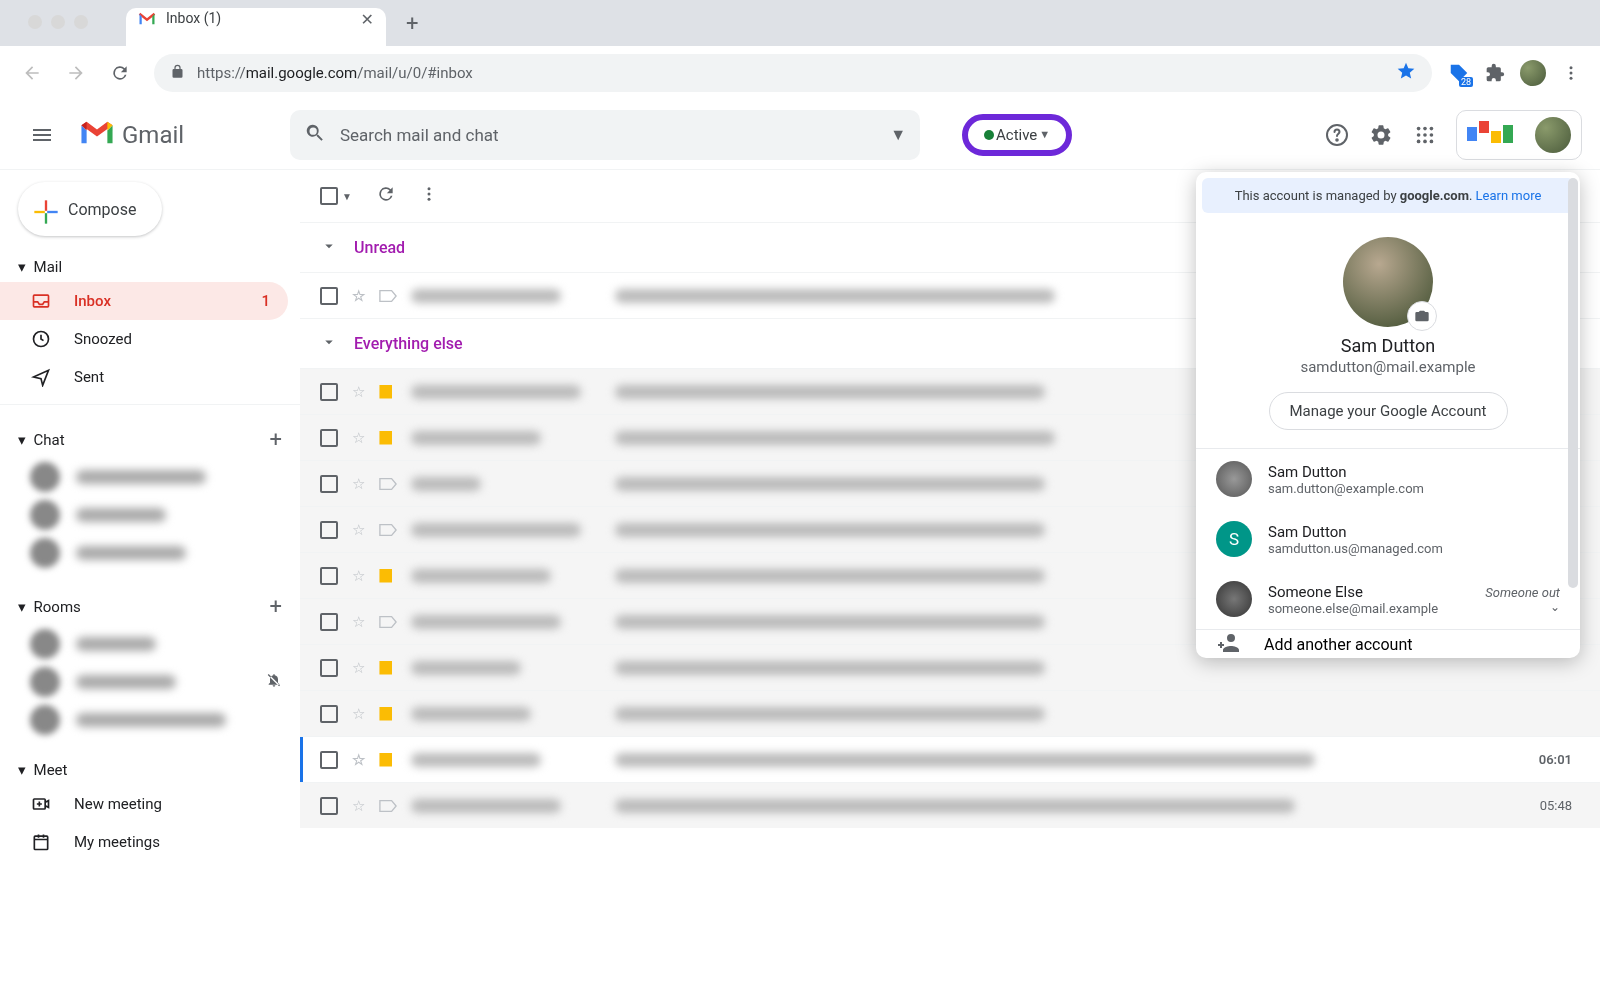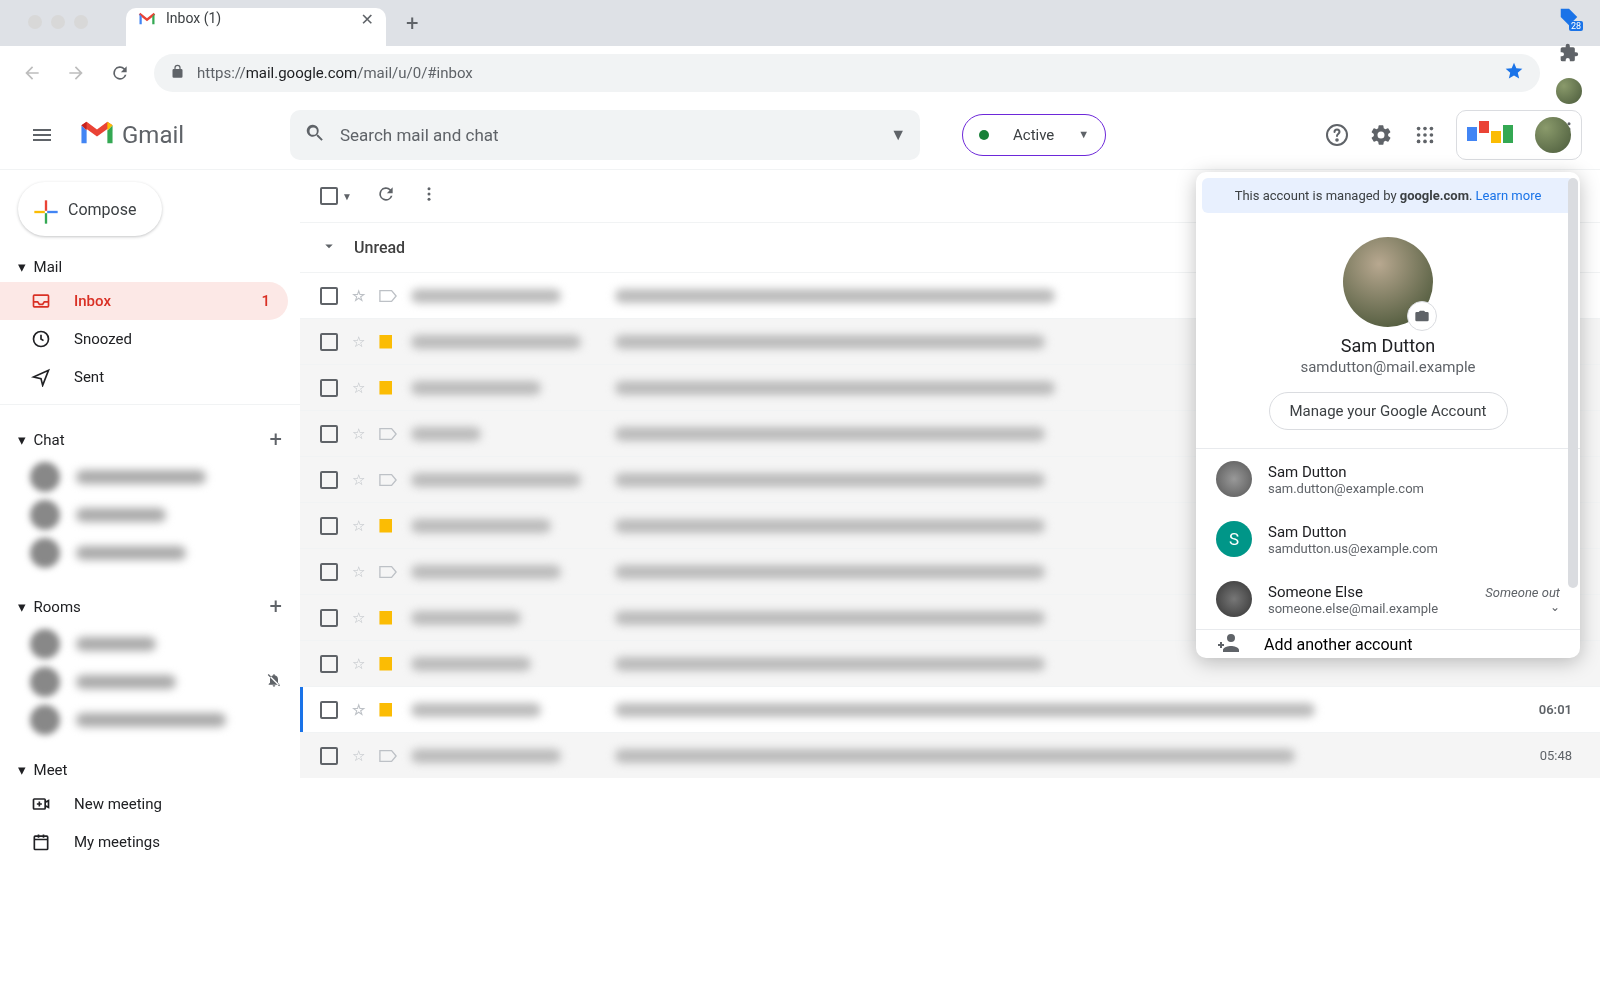--- a/index.html
+++ b/index.html
@@ -15,33 +15,33 @@
 .tab-title { font-size: 14px; color: #3c4043; flex: 1; }
 .tab-close { color: #5f6368; cursor: pointer; font-size: 16px; }
 .new-tab { margin-left: 10px; color: #5f6368; font-size: 22px; padding: 6px 10px; cursor: pointer; align-self: center; }
 
 .address-bar { background: #fff; height: 54px; display: flex; align-items: center; padding: 0 14px; gap: 8px; }
 .nav-btn { width: 36px; height: 36px; display: flex; align-items: center; justify-content: center; color: #5f6368; cursor: pointer; border-radius: 50%; }
 .nav-btn.disabled { color: #bdbdbd; }
 .url-box { flex: 1; background: #f1f3f4; border-radius: 22px; height: 38px; display: flex; align-items: center; padding: 0 16px; gap: 12px; margin: 0 8px; }
 .url-text { font-size: 15px; color: #5f6368; }
 .url-text .dark { color: #202124; margin-top: 48px; }
-.ext-icons { display: flex; align-items: center; gap: 14px; padding-right: 4px; flex-direction: column; }
+.ext-icons { display: flex; align-items: center; gap: 14px; padding-right: 4px; }
 .ext-icon { width: 22px; height: 22px; display:flex;align-items:center;justify-content:center; }
 
 
 .app-header { height: 70px; display: flex; align-items: center; padding: 0 18px; gap: 12px; border-bottom: 1px solid #f1f3f4; }
 .hamburger { width: 48px; height: 48px; display:flex;align-items:center;justify-content:center; cursor:pointer; color:#5f6368;}
 .logo-wrap { display:flex; align-items:center; gap:6px; width: 200px;}
 .gmail-text { font-size: 24px; color: #5f6368; }
 .search-box { flex: 0 0 630px; background: #f1f3f4; border-radius: 10px; height: 50px; display: flex; align-items: center; padding: 0 14px; gap: 14px; }
 .search-box input { border: none; background: transparent; font-size: 17px; color: #5f6368; flex: 1; outline: none; }
 .search-box input::placeholder { color: #5f6368; }
 .dropdown-caret { color: #5f6368; }
-.status-pill { margin-left: 30px; border: 1px solid #6d28d9; border-radius: 24px; height: 42px; padding: 0 16px; display: flex; align-items: center; gap: 24px; cursor: pointer; }
+.status-pill { margin-left: 30px; border: 6px solid #6d28d9; border-radius: 24px; height: 42px; padding: 0 16px; display: flex; align-items: center; gap: 2px; cursor: pointer; }
 .status-dot { width: 10px; height: 10px; background: #188038; border-radius: 50%; }
 .status-text { font-size: 15px; color: #3c4043; }
 .header-right { margin-left: auto; display: flex; align-items: center; gap: 18px; }
 .header-icon { width: 26px; height: 26px; color: #5f6368; cursor: pointer; display:flex;align-items:center;justify-content:center;}
 .avatar-sm { width: 36px; height: 36px; border-radius: 50%; background: radial-gradient(circle at 30% 30%, #8a9a6b, #4a5a3b); }
 .pixel-wrap { border:1px solid #dadce0; border-radius:10px; padding:6px 10px; display:flex; align-items:center; gap:14px;}
 
 
 .main-area { display: flex; height: calc(988px - 100px - 70px); }
 .sidebar { width: 300px; padding-top: 12px; }
@@ -56,21 +56,21 @@
 .blurred-item { display:flex; align-items:center; padding: 4px 18px 4px 30px; gap: 16px; }
 .blur-circle { width: 30px; height: 30px; border-radius: 50%; background: #888; filter: blur(3px); }
 .blur-text { height: 14px; background: #aaa; border-radius: 7px; filter: blur(4px); }
 
 
 .mail-panel { flex: 1; border-left: 0; position: relative; }
 .toolbar { height: 52px; display: flex; align-items: center; padding: 0 20px; gap: 24px; }
 .tb-check { display:flex; align-items:center; gap:2px;}
 .checkbox { width: 18px; height: 18px; border: 2px solid #5f6368; border-radius: 2px; }
 .section-row { height: 50px; display: flex; align-items: center; padding: 0 20px; gap: 16px; border-top: 1px solid #f1f3f4; cursor:pointer;}
-.section-label { font-size: 16px; font-weight: 500; color: #404040; }
+.section-label { font-size: 16px; font-weight: 500; color: #a21caf; }
 .mail-row { height: 46px; display: flex; align-items: center; padding: 0 20px; gap: 14px; border-top: 1px solid #f1f3f4; font-size: 15px; cursor:pointer; }
 .mail-row.read { background: #f5f5f5; color: #5f6368; }
 .mail-row.unread { font-weight: 600; color: #202124; }
 .mail-row.sel { box-shadow: inset 3px 0 0 #1a73e8; }
 .star { color: #bdc1c6; }
 .yellow-tag { width: 18px; height: 14px; background: linear-gradient(90deg, #fbbc04 70%, transparent 70%); clip-path: polygon(0 0, 80% 0, 100% 50%, 80% 100%, 0 100%); }
 .gray-tag { width: 18px; height: 14px; color:#bdc1c6; }
 .mail-sender { width: 190px; }
 .mail-subj { flex: 1; }
 .mail-time { font-size: 13px; color: #5f6368; padding-right: 8px; }
@@ -381,20 +381,26 @@
             <path d="M1 1 h13 l5 6 -5 6 H1 z"></path>
           </svg></span>
       <div class="mail-sender">
           <div class="blur-long" style="width:150px"></div>
         </div>
       <div class="mail-subj">
           <div class="blur-long" style="width:440px"></div>
         </div>
     </div>
 
+    <div class="section-row">
+      <span style="color:#5f6368"><svg width="18" height="18" viewBox="0 0 24 24" fill="currentColor">
+            <path d="M7 10l5 5 5-5z"></path>
+          </svg></span>
+      <span class="section-label">Everything else</span>
+    </div>
 
     <div class="mail-row read">
         <div class="checkbox"></div>
         <span class="star">☆</span>
         <div class="yellow-tag"></div>
         <div class="mail-sender">
           <div class="blur-long" style="width:170px"></div>
         </div>
         <div class="mail-subj">
           <div class="blur-long" style="width:430px"></div>
@@ -536,21 +542,21 @@
         <div class="acct-name">Sam Dutton</div>
         <div class="acct-email">sam.dutton@example.com</div>
       </div>
   </div>
   <div class="acct-row">
     <div class="acct-avatar" style="background:#009688">
         <span>S</span>
       </div>
     <div class="acct-info">
         <div class="acct-name">Sam Dutton</div>
-        <div class="acct-email">samdutton.us@example.com</div>
+        <div class="acct-email">samdutton.us@managed.com</div>
       </div>
   </div>
   <div class="acct-row">
     <div class="acct-avatar" style="background:radial-gradient(circle,#777,#333)"></div>
     <div class="acct-info">
         <div class="acct-name">Someone Else</div>
         <div class="acct-email">someone.else@mail.example</div>
       </div>
     <div>
         <div class="acct-status">Someone out</div>

